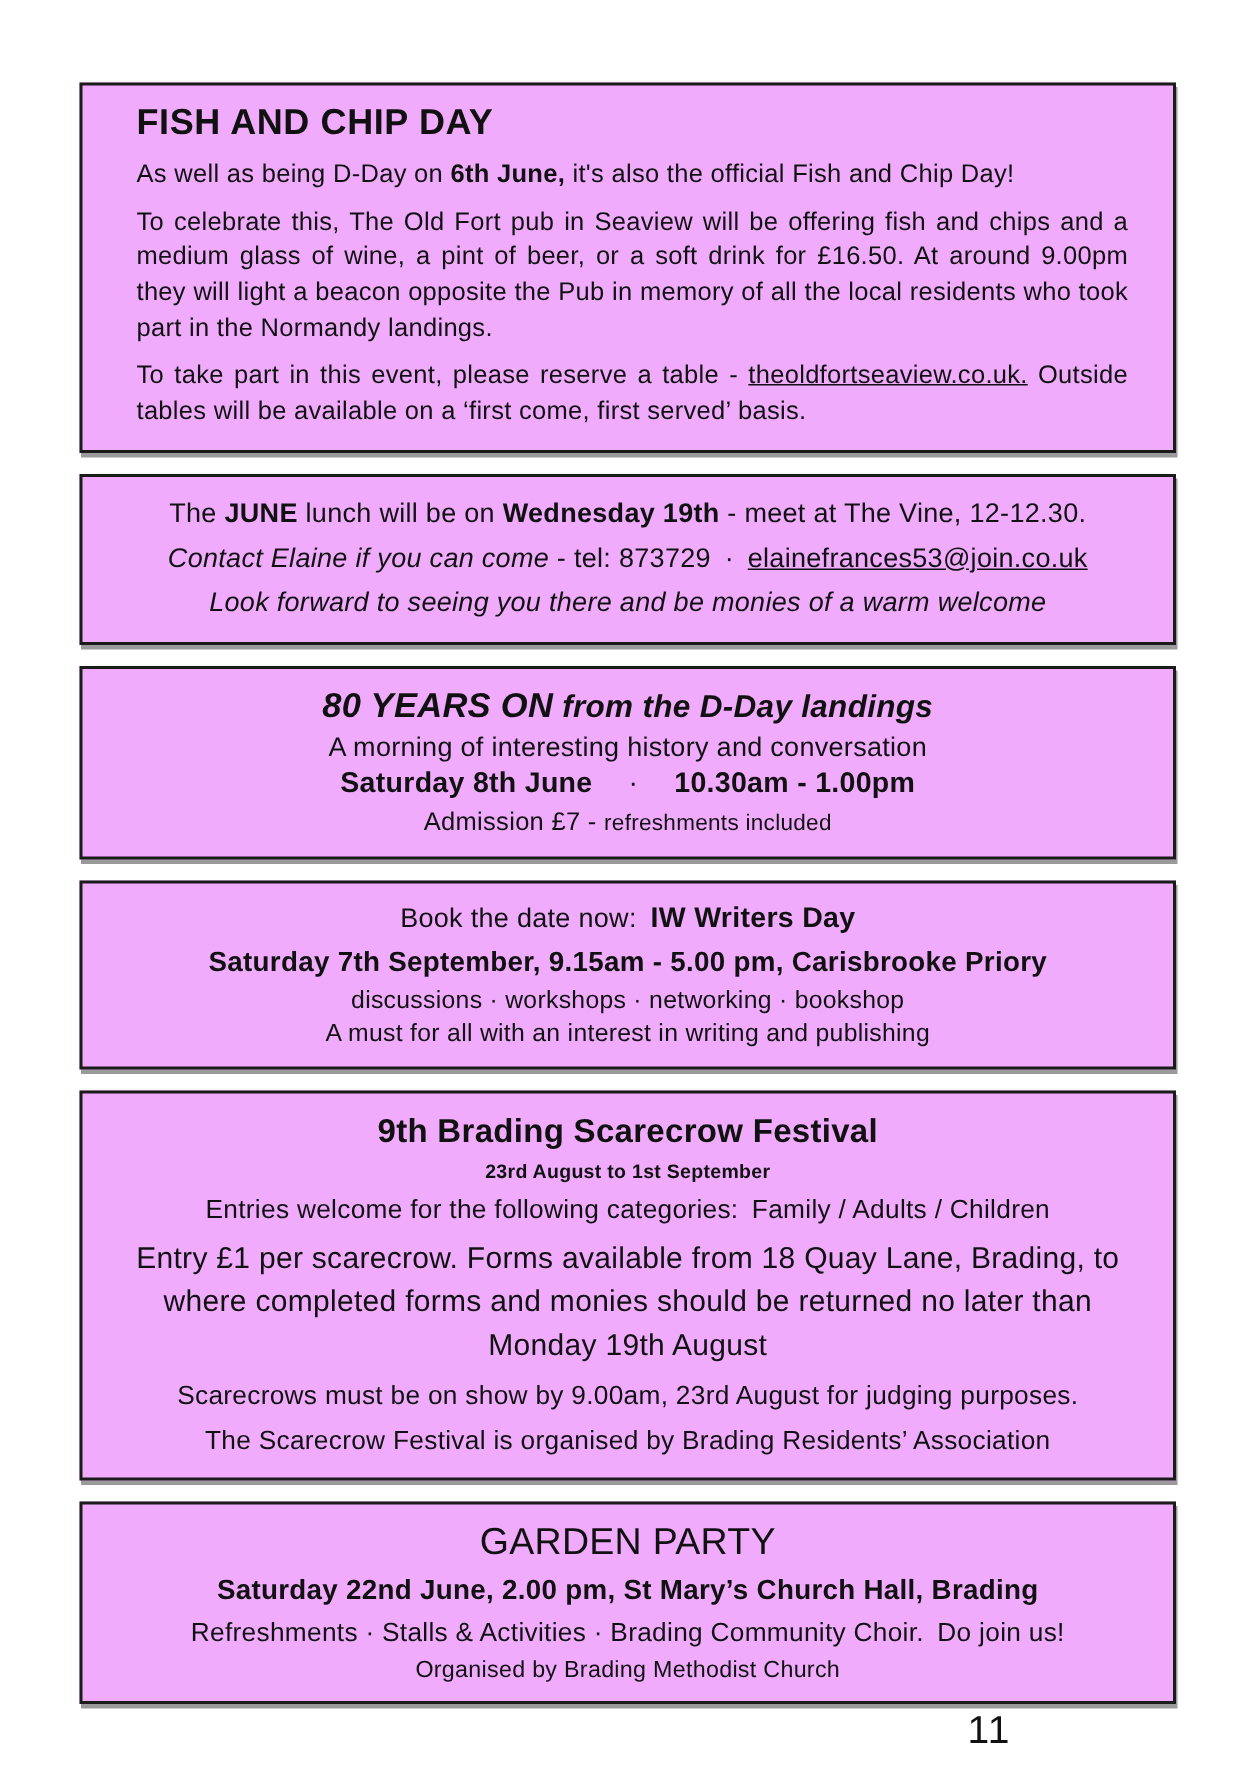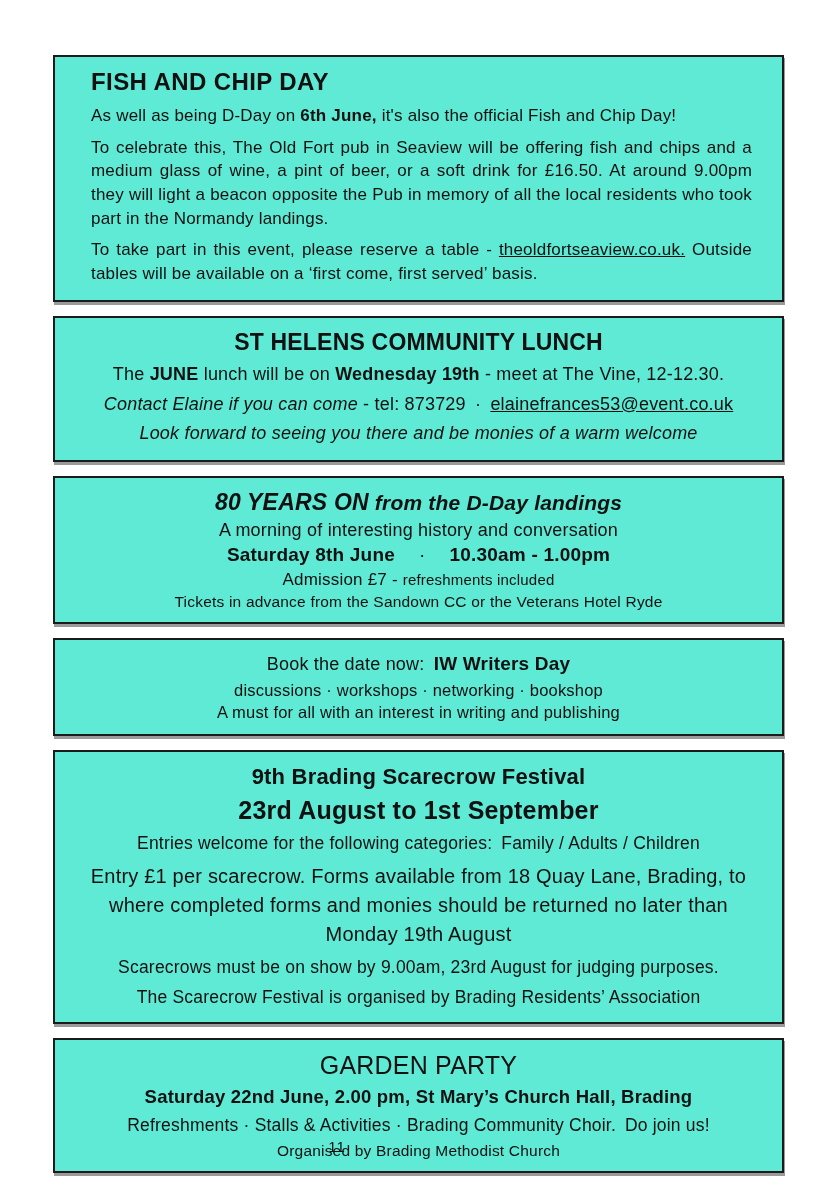--- a/index.html
+++ b/index.html
@@ -2,21 +2,21 @@
 <html><head>
 <meta charset="utf-8">
 <style>
   html,body { margin:0; padding:0; }
   body {
     width:839px; height:1191px; background:#ffffff; color:#111;
     font-family:"Liberation Sans", sans-serif; position:relative; overflow:hidden;
   }
   .page { position:absolute; top:55px; left:53px; width:731px; }
   .box {
-    box-sizing:border-box; background:#5eead4; border:2px solid #1b1b1b;
+    box-sizing:border-box; background:#f0abfc; border:2px solid #1b1b1b;
     box-shadow:1px 3px 0 0 #9a9a9a; margin-bottom:14px; letter-spacing:0.2px;
   }
   .box.center { text-align:center; }
   b { font-weight:700; }
   .link { color:#111; text-decoration:underline; cursor:pointer; }
 
   
   .b1 { padding:11px 30px 15px 36px; }
   .b1-title { font-size:24px; font-weight:700; letter-spacing:0.4px; margin:0 0 2px; }
   .b1 p { font-size:17px; line-height:1.39; text-align:justify; margin:8px 0 0; }
@@ -44,67 +44,66 @@
   .b4 { padding:11px 12px 12px; }
   .b4-l1 { font-size:18px; margin:2px 0 6px; }
   .b4-l1 b { font-size:19px; }
   .b4-l2 { font-size:18.5px; font-weight:700; margin:4px 0 6px; }
   .b4-l3 { font-size:16.5px; margin:3px 0; }
   .b4-l4 { font-size:16.5px; margin:2px 0 0; }
 
   
   .b5 { padding:10px 10px 12px; }
   .b5-title { font-size:22px; font-weight:700; margin:2px 0 6px; }
-  .b5-sub { font-size:25px; font-weight:700; margin:2px 0 8px;text-align:center; }
+  .b5-sub { font-size:13px; font-weight:700; margin:2px 0 8px;text-align:center; }
   .b5-l1 { font-size:17.5px; margin:4px 0 8px; }
   .b5-l2 { font-size:20px; line-height:1.45; margin:4px 6px 8px; }
   .b5-l3 { font-size:17.5px; margin:5px 0 9px; }
   .b5-l4 { font-size:17.5px; margin:4px 0 2px; }
 
   
   .b6 { padding:9px 12px 11px; }
   .b6-title { font-size:25px; font-weight:400; margin:2px 0 6px; }
   .b6-l1 { font-size:18.5px; font-weight:700; margin:4px 0 7px; }
   .b6-l2 { font-size:17.5px; margin:4px 0 6px; }
   .b6-l3 { font-size:15.5px; margin:2px 0 0; }
 
   .footer {
     position:absolute; top:1138px; left:0; width:674px;
-    text-align:center; font-size:15px; letter-spacing:1px;
+    text-align:right; font-size:26px; letter-spacing:1px;
   }
 </style>
 </head>
 <body>
 
 <main class="page">
 
   <section class="box b1">
     <h2 class="b1-title">FISH AND CHIP DAY</h2>
     <p><span>As well as being D-Day on </span><b>6th June,</b><span> it's also the official Fish and Chip Day!</span></p>
     <p>To celebrate this, The Old Fort pub in Seaview will be offering fish and chips and a medium glass of wine, a pint of beer, or a soft drink for £16.50. At around 9.00pm they will light a beacon opposite the Pub in memory of all the local residents who took part in the Normandy landings.</p>
     <p><span>To take part in this event, please reserve a table - </span><span class="link">theoldfortseaview.co.uk.</span><span> Outside tables will be available on a ‘first come, first served’ basis.</span></p>
   </section>
 
   <section class="box b2 center">
-    <h2 class="b2-title">ST HELENS COMMUNITY LUNCH</h2>
     <div class="b2-line"><span>The </span><b>JUNE</b><span> lunch will be on </span><b>Wednesday 19th</b><span> - meet at The Vine, 12-12.30.</span></div>
-    <div class="b2-line"><span class="italic">Contact Elaine if you can come</span><span> - tel: 873729 · </span><span class="link">elainefrances53@event.co.uk</span></div>
+    <div class="b2-line"><span class="italic">Contact Elaine if you can come</span><span> - tel: 873729 · </span><span class="link">elainefrances53@join.co.uk</span></div>
     <div class="b2-line italic">Look forward to seeing you there and be monies of a warm welcome</div>
   </section>
 
   <section class="box b3 center">
     <h2 class="b3-title"><span class="big">80 YEARS ON</span><span> from the D-Day landings</span></h2>
     <div class="b3-l1">A morning of interesting history and conversation</div>
     <div class="b3-l2"><span>Saturday 8th June</span><span class="dot-gap">·</span><span>10.30am - 1.00pm</span></div>
     <div class="b3-l5"><span>Admission £7 - </span><span class="small">refreshments included</span></div>
-    <div class="b3-l6">Tickets in advance from the Sandown CC or the Veterans Hotel Ryde</div>
   </section>
 
   <section class="box b4 center">
     <div class="b4-l1"><span>Book the date now: </span><b>IW Writers Day</b></div>
+    <div class="b4-l2">Saturday 7th September, 9.15am - 5.00 pm, Carisbrooke Priory</div>
     <div class="b4-l3">discussions · workshops · networking · bookshop</div>
     <div class="b4-l4">A must for all with an interest in writing and publishing</div>
   </section>
 
   <section class="box b5 center">
     <h2 class="b5-title">9th Brading Scarecrow Festival</h2>
     <div class="b5-sub">23rd August to 1st September</div>
     <div class="b5-l1">Entries welcome for the following categories: Family / Adults / Children</div>
     <div class="b5-l2">Entry £1 per scarecrow. Forms available from 18 Quay Lane, Brading, to where completed forms and monies should be returned no later than Monday 19th August</div>
     <div class="b5-l3">Scarecrows must be on show by 9.00am, 23rd August for judging purposes.</div>

